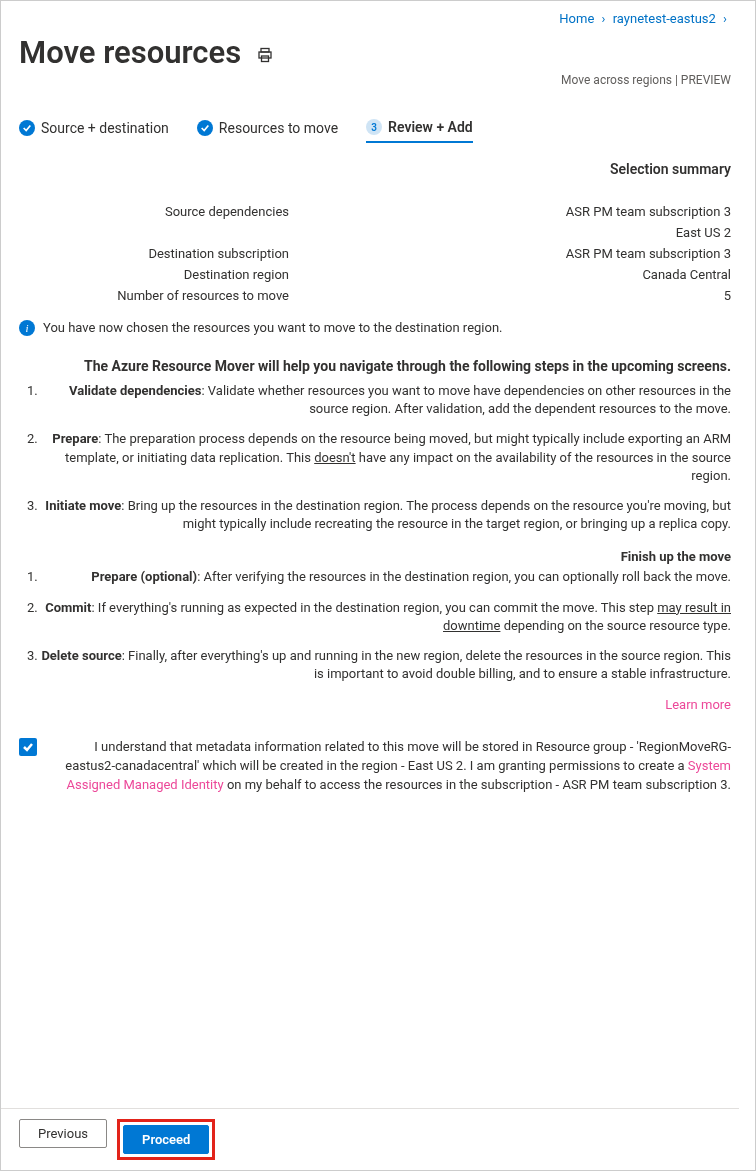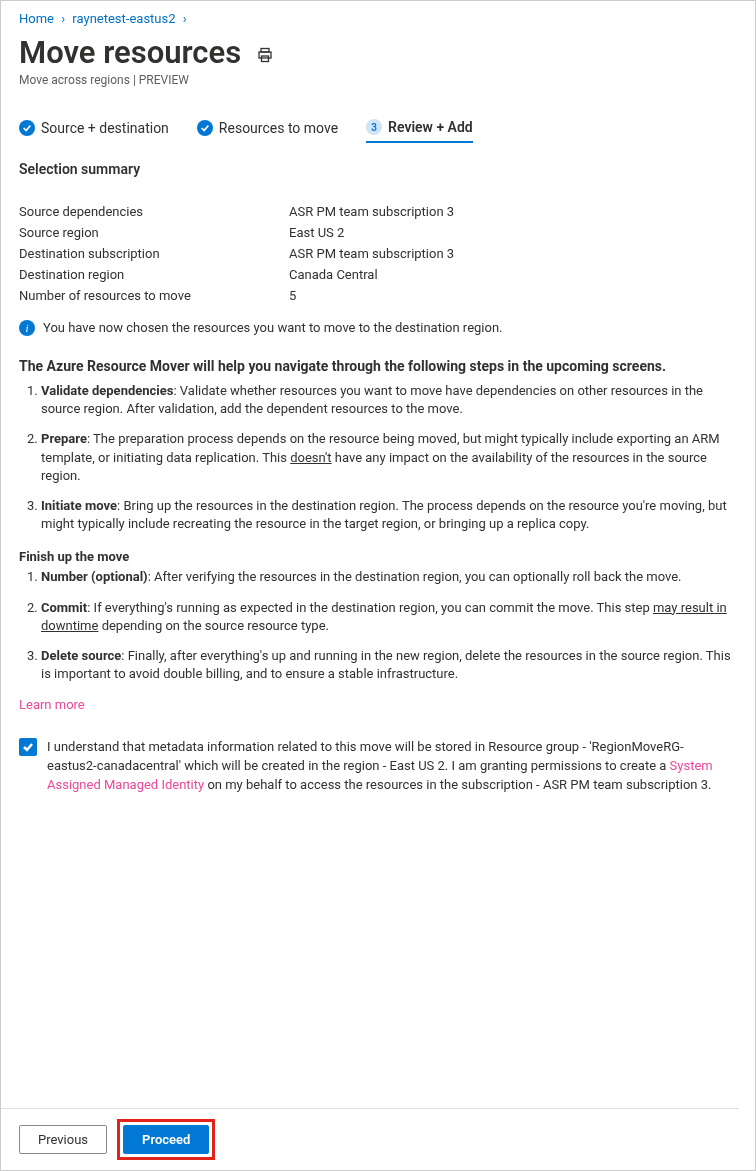--- a/index.html
+++ b/index.html
@@ -10,20 +10,21 @@
     font-size: 13px;
     color: #323130;
     background: #ffffff;
     width: 756px;
     height: 1171px;
     position: relative;
     border: 1px solid #ccc;
   }
   .content {
     padding: 6px 24px 0 18px;
+    text-align: right;
   }
   .breadcrumb {
     font-size: 13px;
     padding: 4px 0 6px 0;
     color: #605e5c;
   }
   .breadcrumb a {
     color: #0072c6;
     text-decoration: none;
   }
@@ -154,21 +155,21 @@
     cursor:pointer;
   }
   .checkbox svg { width:12px;height:12px;stroke:#fff;stroke-width:2.5;fill:none; }
   .footer {
     position:absolute;
     bottom:0; left:0; right:16px;
     border-top:1px solid #e1dfdd;
     padding: 10px 18px;
     display:flex;
     gap:10px;
-    align-items:center;
+    align-items:flex-start;
     background:#fff;
   }
   .btn {
     font-size:13px;
     padding: 6px 18px;
     border-radius:2px;
     cursor:pointer;
     font-family:inherit;
   }
   .btn-secondary {
@@ -234,21 +235,20 @@
       <span>Review + Add</span>
     </div>
   </div>
 
   <h2 class="section">Selection summary</h2>
   <div class="kv">
     <div class="k">Source dependencies</div>
     <div class="v">ASR PM team subscription 3</div>
   </div>
   <div class="kv">
-    <div class="k">Source region</div>
     <div class="v">East US 2</div>
   </div>
   <div class="kv">
     <div class="k">Destination subscription</div>
     <div class="v">ASR PM team subscription 3</div>
   </div>
   <div class="kv">
     <div class="k">Destination region</div>
     <div class="v">Canada Central</div>
   </div>
@@ -273,21 +273,21 @@
     </li>
     <li>
       <b>Initiate move</b><span>: Bring up the resources in the destination region. The process depends on the resource you're moving, but might typically include recreating the resource in the target region, or bringing up a replica copy.</span>
     </li>
   </ol>
 
   <div class="finish-head">Finish up the move</div>
 
   <ol class="steps-list">
     <li>
-      <b>Number (optional)</b><span>: After verifying the resources in the destination region, you can optionally roll back the move.</span>
+      <b>Prepare (optional)</b><span>: After verifying the resources in the destination region, you can optionally roll back the move.</span>
     </li>
     <li>
       <b>Commit</b><span>: If everything's running as expected in the destination region, you can commit the move. This step </span><span class="u">may result in downtime</span><span> depending on the source resource type.</span>
     </li>
     <li>
       <b>Delete source</b><span>: Finally, after everything's up and running in the new region, delete the resources in the source region. This is important to avoid double billing, and to ensure a stable infrastructure.</span>
     </li>
   </ol>
 
   <div style="margin-top:14px;">

